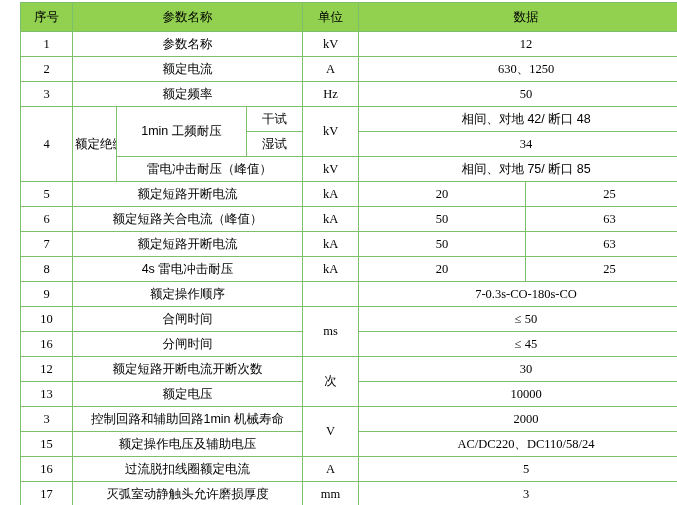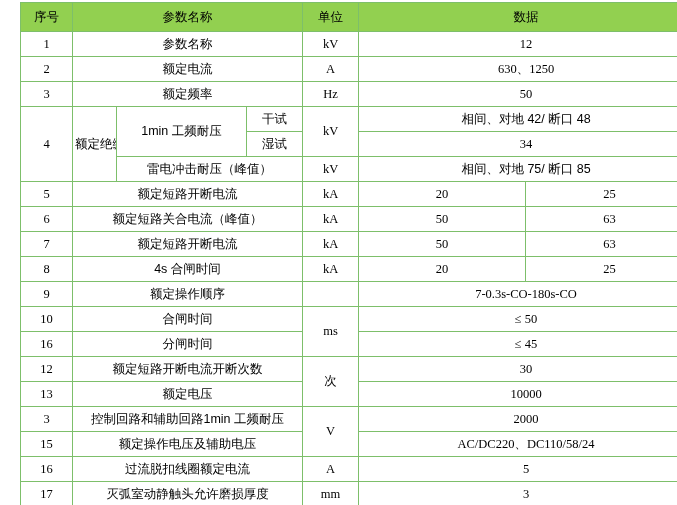--- a/index.html
+++ b/index.html
@@ -149,21 +149,21 @@
       <tr>
         <td class="serif">7</td>
         <td colspan="3">额定短路开断电流</td>
         <td class="serif">kA</td>
         <td class="serif val-left">50</td>
         <td class="serif val-left">63</td>
       </tr>
 
       <tr>
         <td class="serif">8</td>
-        <td colspan="3">4s 合闸时间</td>
+        <td colspan="3">4s 雷电冲击耐压</td>
         <td class="serif">kA</td>
         <td class="serif val-left">20</td>
         <td class="serif val-left">25</td>
       </tr>
 
       <tr>
         <td class="serif">9</td>
         <td colspan="3">额定操作顺序</td>
         <td class="serif"></td>
         <td colspan="2" class="serif">7-0.3s-CO-180s-CO</td>
@@ -190,21 +190,21 @@
       </tr>
 
       <tr>
         <td class="serif">13</td>
         <td colspan="3">额定电压</td>
         <td colspan="2" class="serif">10000</td>
       </tr>
 
       <tr>
         <td class="serif">3</td>
-        <td colspan="3">控制回路和辅助回路1min 工频耐压</td>
+        <td colspan="3">控制回路和辅助回路1min 机械寿命</td>
         <td class="serif" rowspan="2">V</td>
         <td colspan="2" class="serif">2000</td>
       </tr>
 
       <tr>
         <td class="serif">15</td>
         <td colspan="3">额定操作电压及辅助电压</td>
         <td colspan="2" class="serif">AC/DC220、DC110/58/24</td>
       </tr>
 

